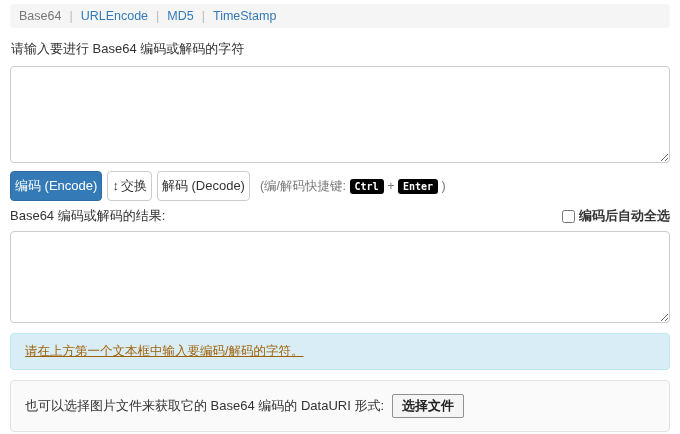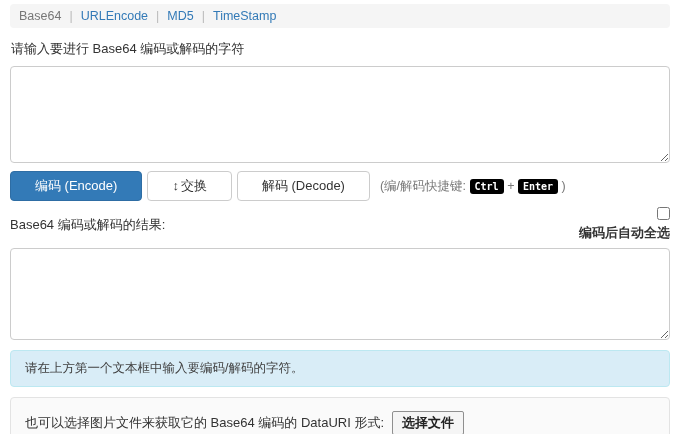--- a/index.html
+++ b/index.html
@@ -28,48 +28,48 @@
     display: block; width: 100%; border: 1px solid #ccc; border-radius: 4px;
     resize: both; padding: 6px 8px; font-family: inherit; font-size: 13px;
     color: #333; outline: none;
   }
   .textarea-input  { height: 97px; }
   .textarea-result { height: 92px; }
 
   
   .toolbar { margin-top: 8px; display: flex; align-items: center; }
   .btn {
-    font-size: 13px; line-height: 1.42; padding: 5px 24px;
+    font-size: 13px; line-height: 1.42; padding: 5px 4px;
     border-radius: 4px; cursor: pointer; white-space: nowrap;
     font-family: inherit;
   }
   .btn-primary { background: #337ab7; border: 1px solid #2e6da4; color: #fff; }
   .btn-default { background: #fff; border: 1px solid #ccc; color: #333; }
   .btn + .btn { margin-left: 5px; }
   .btn-swap { margin-left: 9px; }
   .swap-arrow { margin-right: 2px; }
   .shortcut-hint { margin-left: 10px; color: #777; font-size: 12.5px; white-space: nowrap; }
   kbd {
     background: #000000; color: #fff; border-radius: 3px;
     padding: 2px 5px; font-size: 10px; font-weight: bold;
     font-family: "DejaVu Sans Mono", "Liberation Mono", monospace;
   }
 
   
   .result-row {
     margin: 6px 0 6px 0; display: flex;
     justify-content: space-between; align-items: center;
   }
-  .autoselect { display: flex; align-items: flex-end; gap: 4px; font-weight: bold; cursor: pointer; flex-direction: column; }
+  .autoselect { display: flex; align-items: center; gap: 4px; font-weight: bold; cursor: pointer; }
   .autoselect input { width: 13px; height: 13px; margin: 0; }
 
   
   .alert-info {
     margin-top: 10px; background: #d9edf7; border: 1px solid #bce8f1;
-    color: #404040; border-radius: 4px; padding: 9px 14px; font-size: 12.5px;
+    color: #a16207; border-radius: 4px; padding: 9px 14px; font-size: 12.5px; text-decoration: underline;
   }
 
   
   .file-panel {
     margin-top: 10px; background: #fafafa; border: 1px solid #e3e3e3;
     border-radius: 4px; padding: 13px 14px;
     display: flex; align-items: center; gap: 8px;
   }
   .file-btn {
     background: #f5f5f5; border: 1px solid #8f8f8f; border-radius: 2px;

